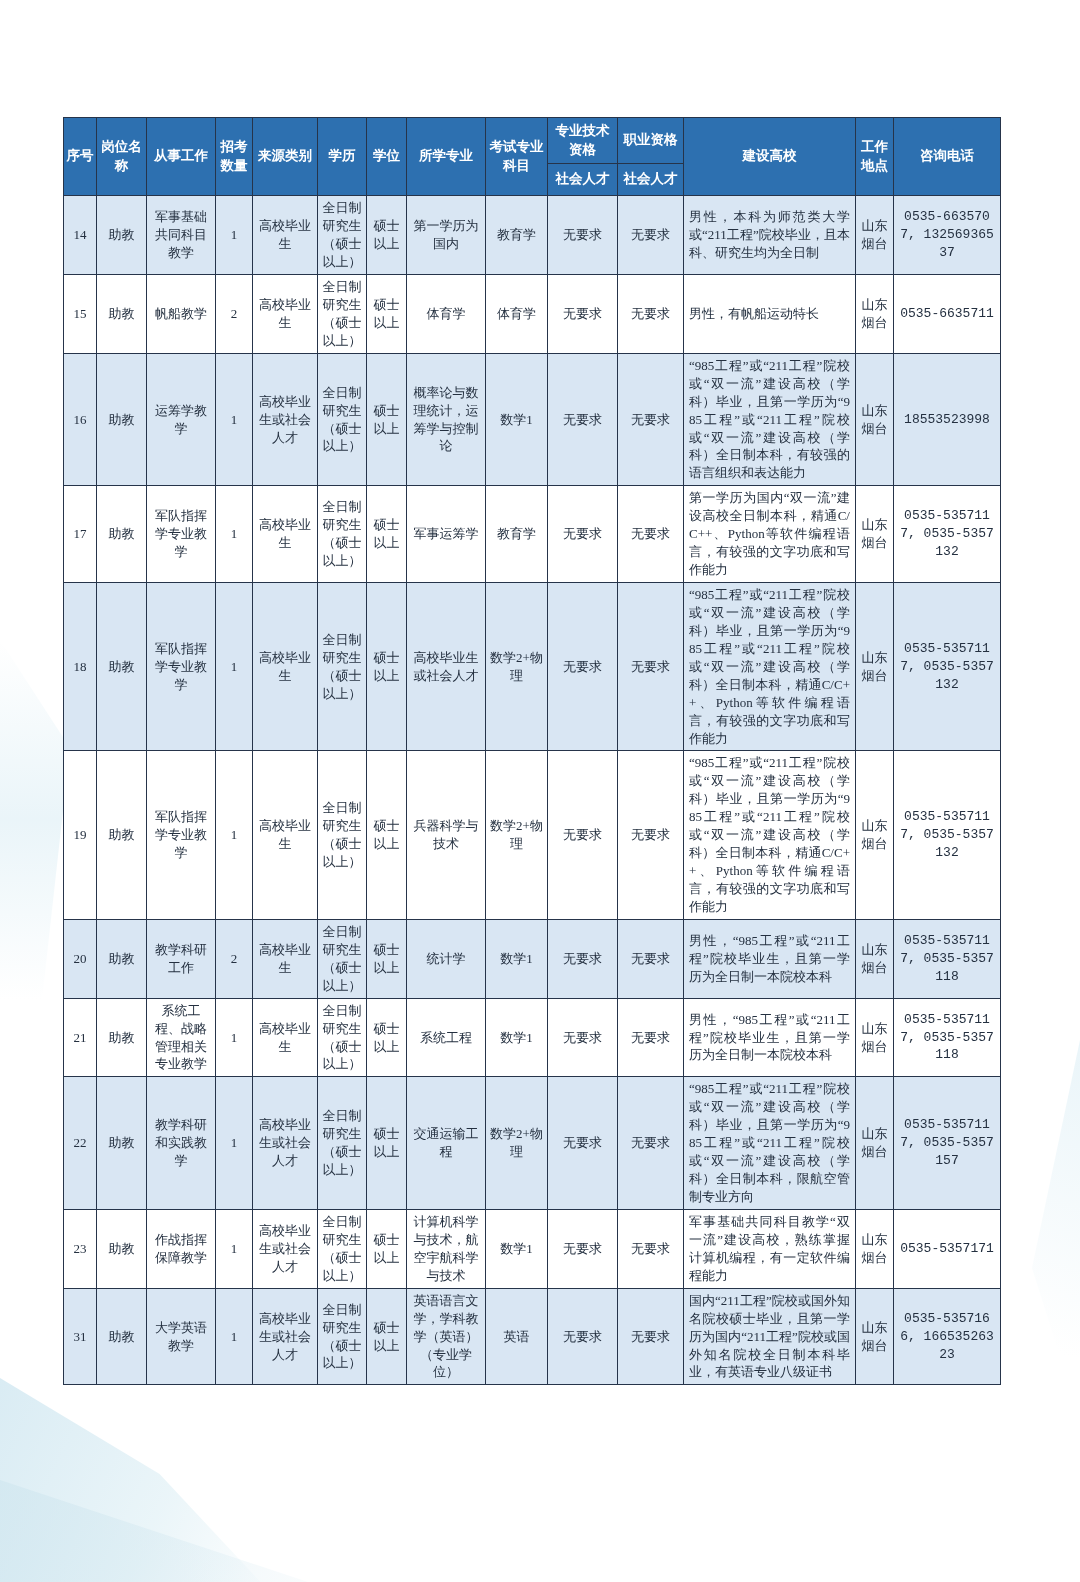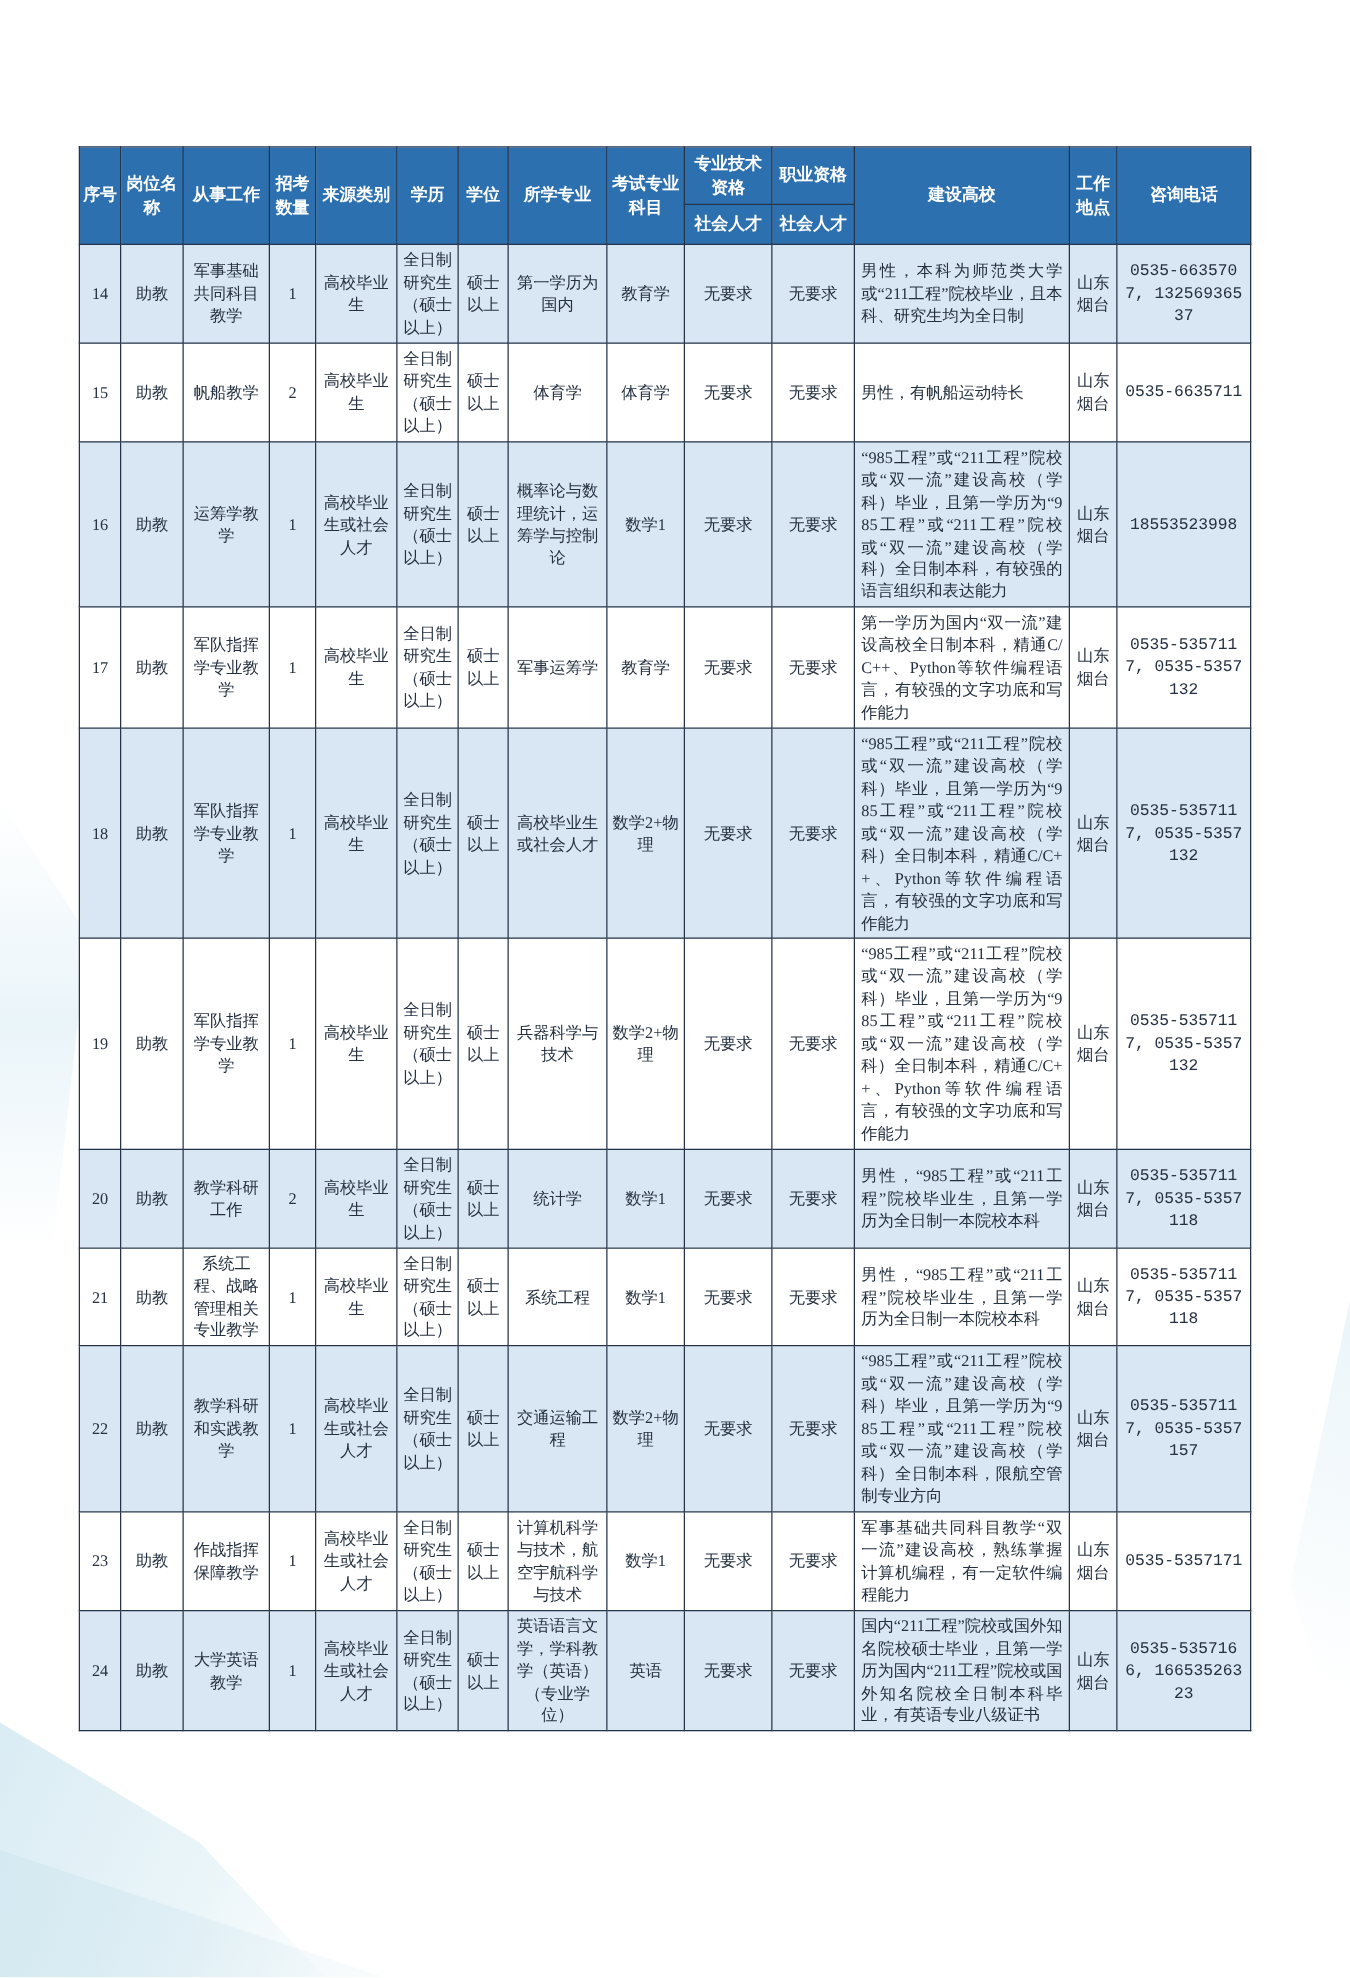--- a/index.html
+++ b/index.html
@@ -270,21 +270,21 @@
     <td>硕士以上</td>
     <td>计算机科学与技术，航空宇航科学与技术</td>
     <td>数学1</td>
     <td>无要求</td>
     <td>无要求</td>
     <td class="cell-other">军事基础共同科目教学“双一流”建设高校，熟练掌握计算机编程，有一定软件编程能力</td>
     <td>山东烟台</td>
     <td class="cell-phone">0535-5357171</td>
   </tr>
       <tr class="alt">
-    <td>24</td>
+    <td>31</td>
     <td>助教</td>
     <td>大学英语教学</td>
     <td>1</td>
     <td>高校毕业生或社会人才</td>
     <td>全日制研究生（硕士以上）</td>
     <td>硕士以上</td>
     <td>英语语言文学，学科教学（英语）（专业学位）</td>
     <td>英语</td>
     <td>无要求</td>
     <td>无要求</td>

